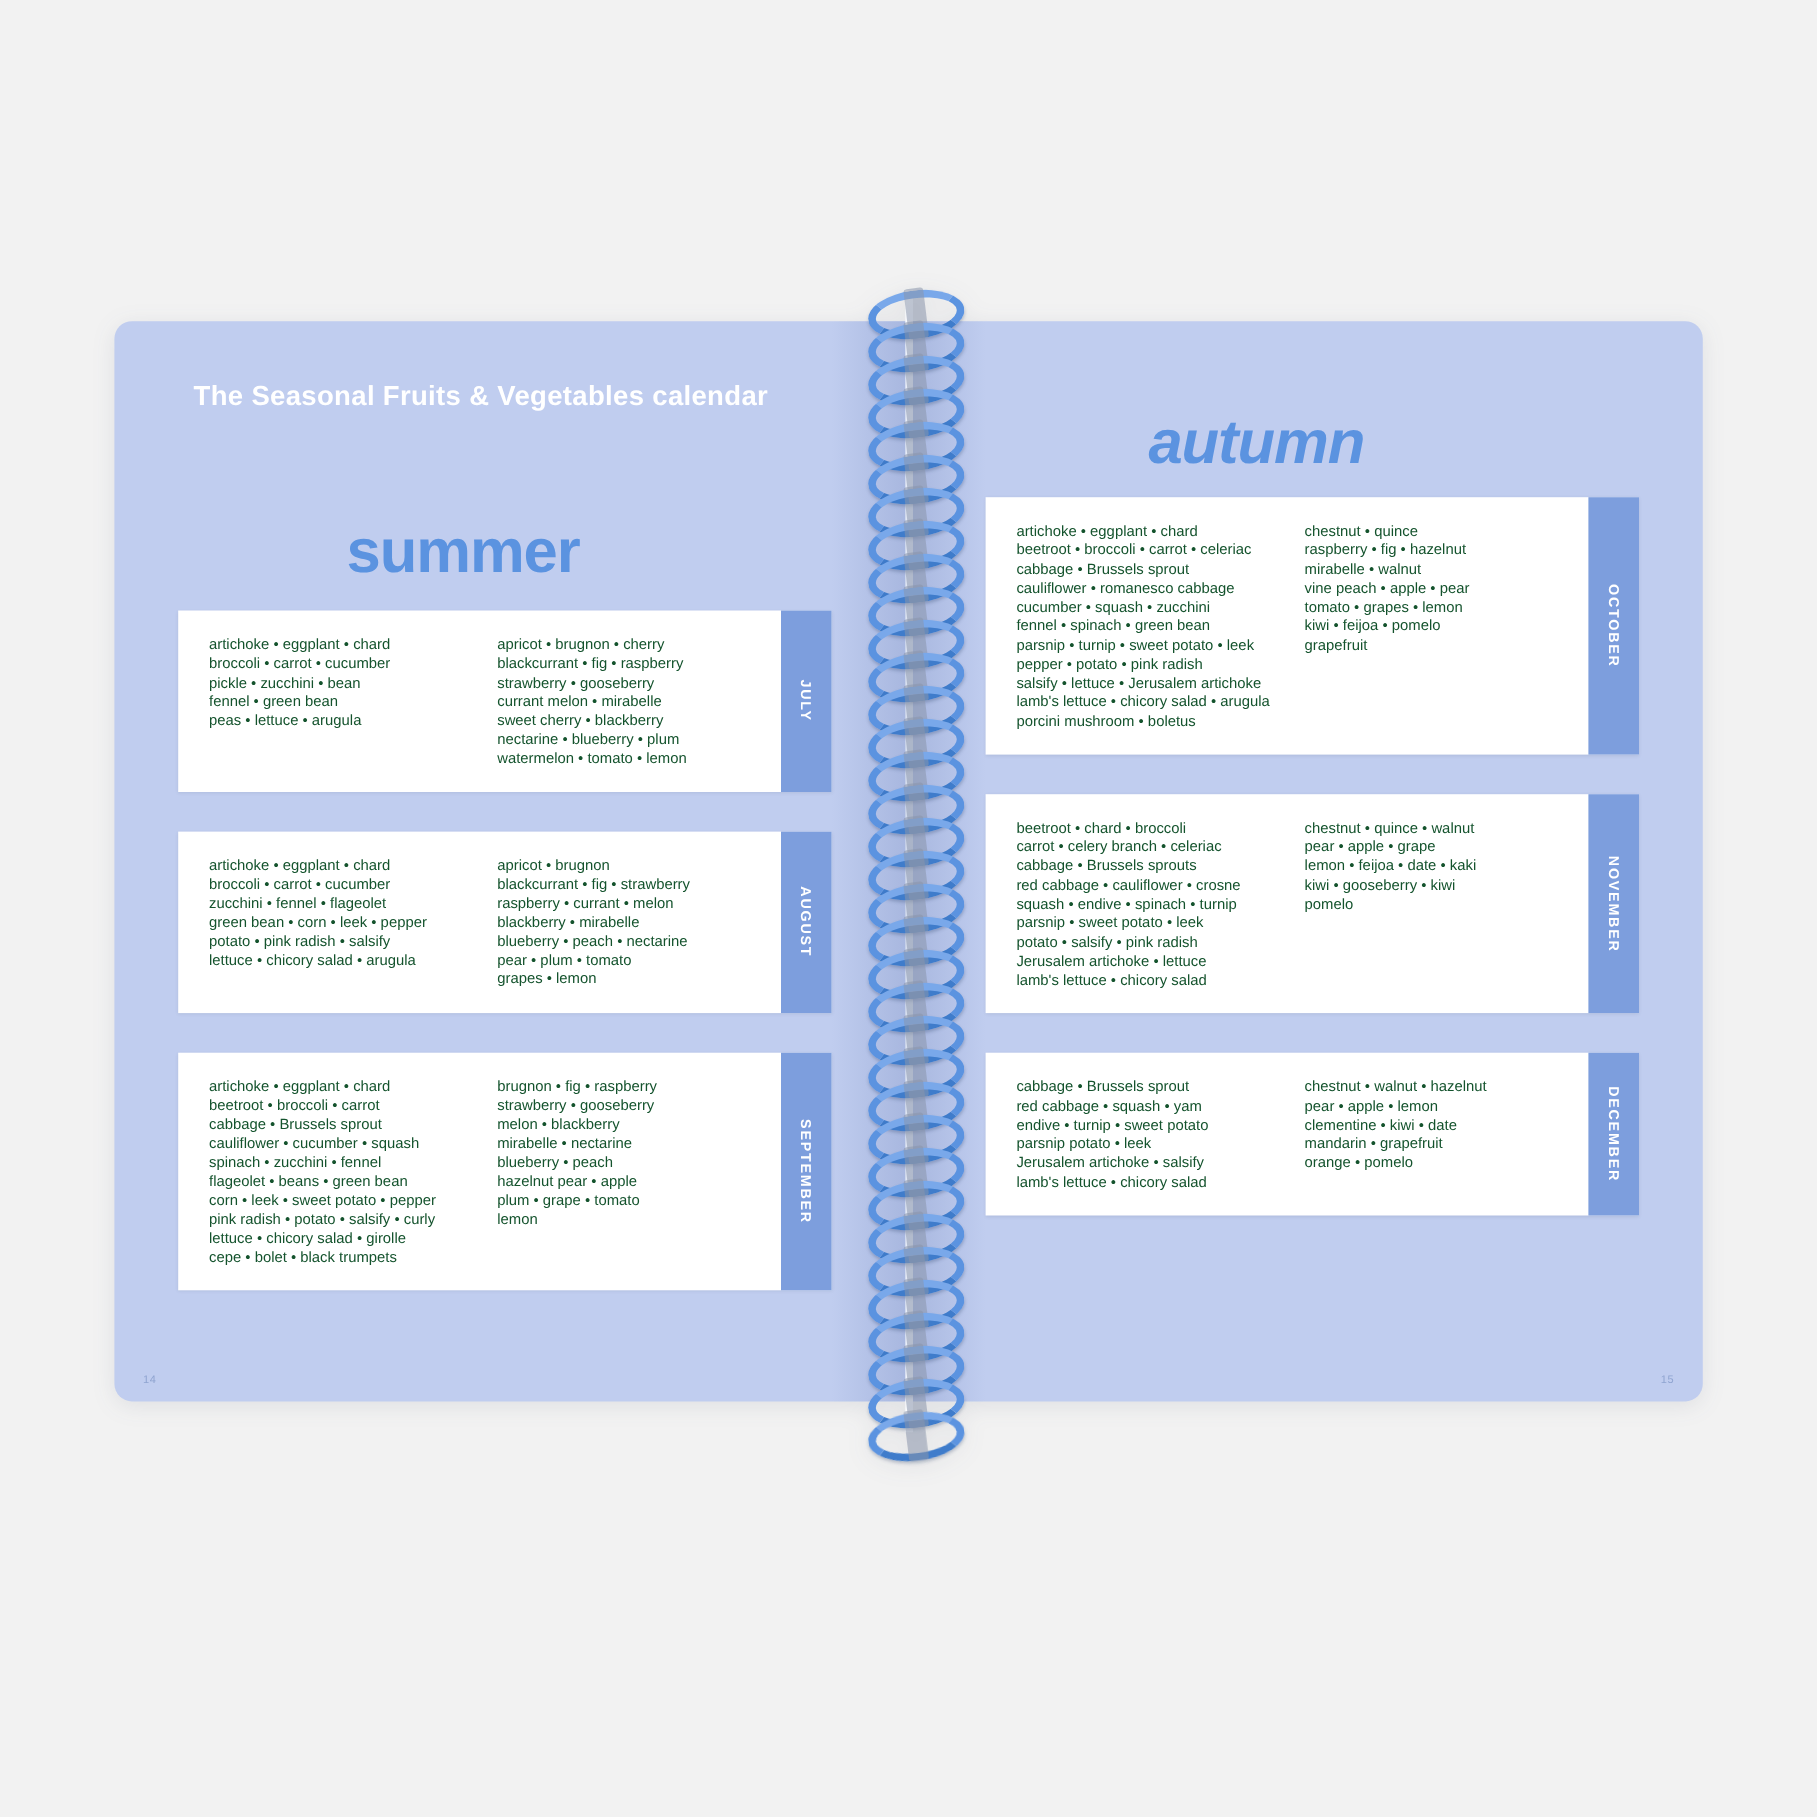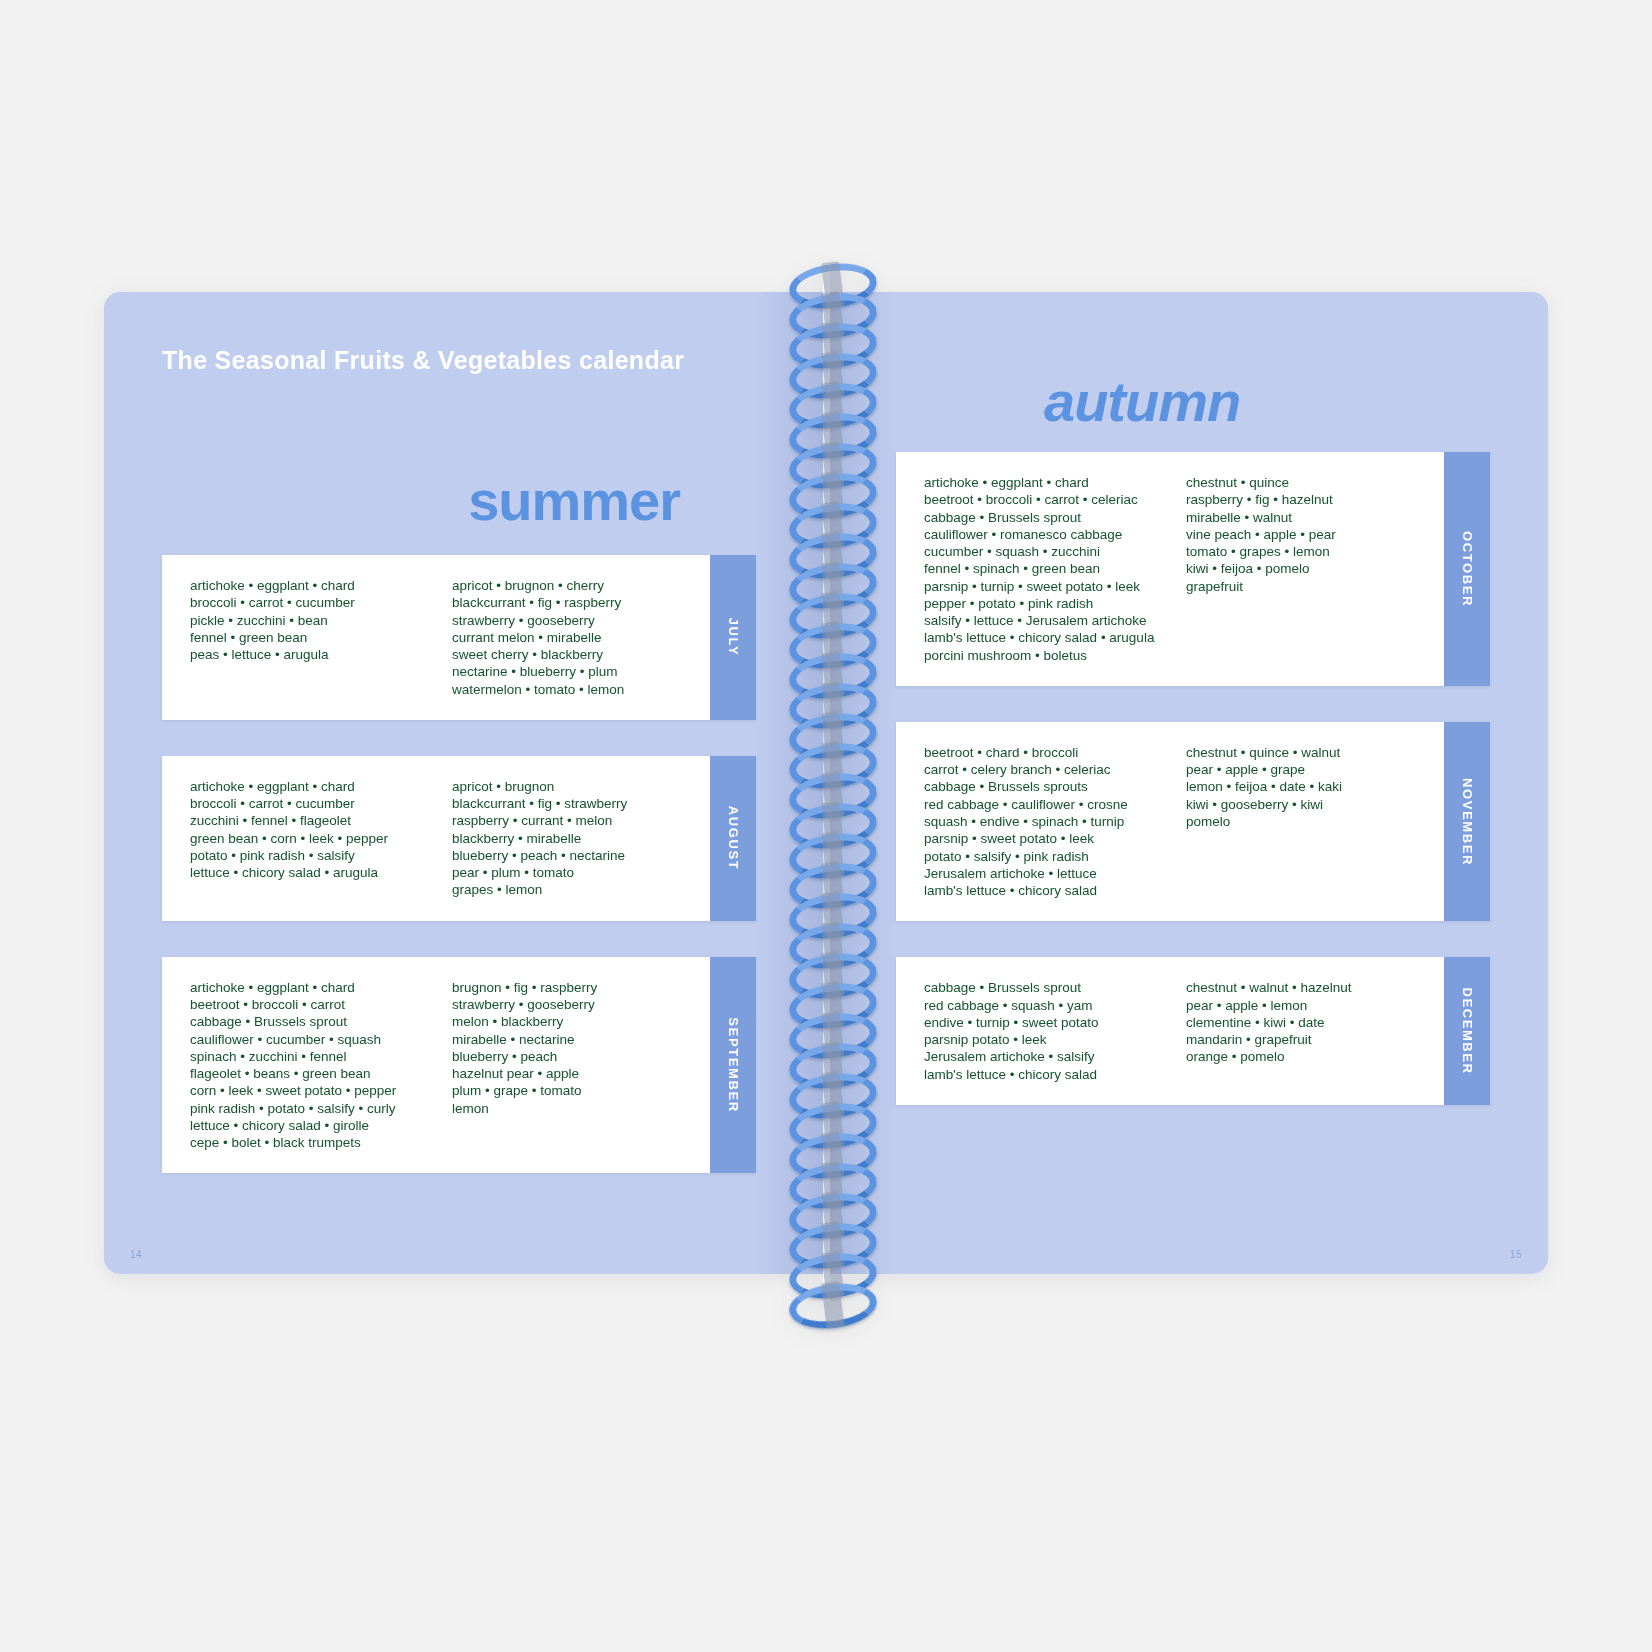--- a/index.html
+++ b/index.html
@@ -107,32 +107,32 @@
     opacity: .55;
     z-index: -1;
   }
 
   
   .doc-title {
     font-size: 25px;
     font-weight: bold;
     color: #ffffff;
     letter-spacing: .3px;
-    margin: 20px 0 0 0;
+    margin: 20px 0 0 14px;
   }
 
   .season-title {
     font-size: 56px;
     font-weight: bold;
     color: #5b93e0;
     letter-spacing: -1px;
     line-height: 1;
   }
   .season-summer {
-    text-align: right;
+    text-align: center;
     margin: 98px 104px 26px 0;
   }
   .season-autumn {
     text-align: left;
     margin: 48px 0 22px 176px;
     font-style: italic;
   }
 
   
   .card {

